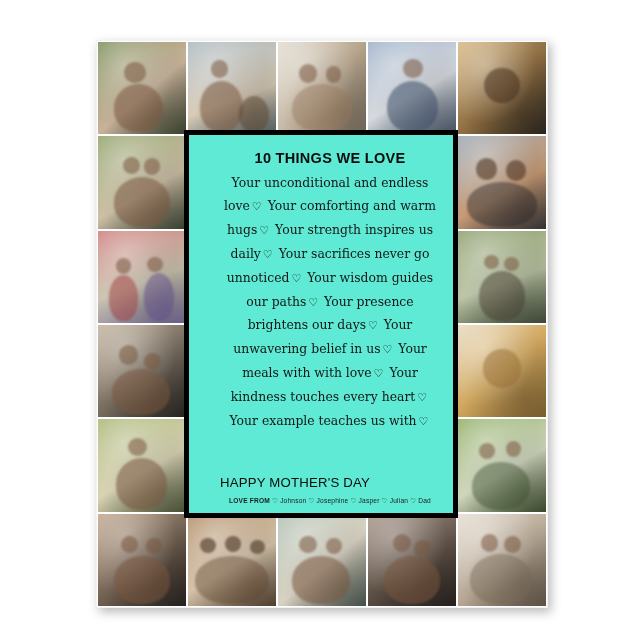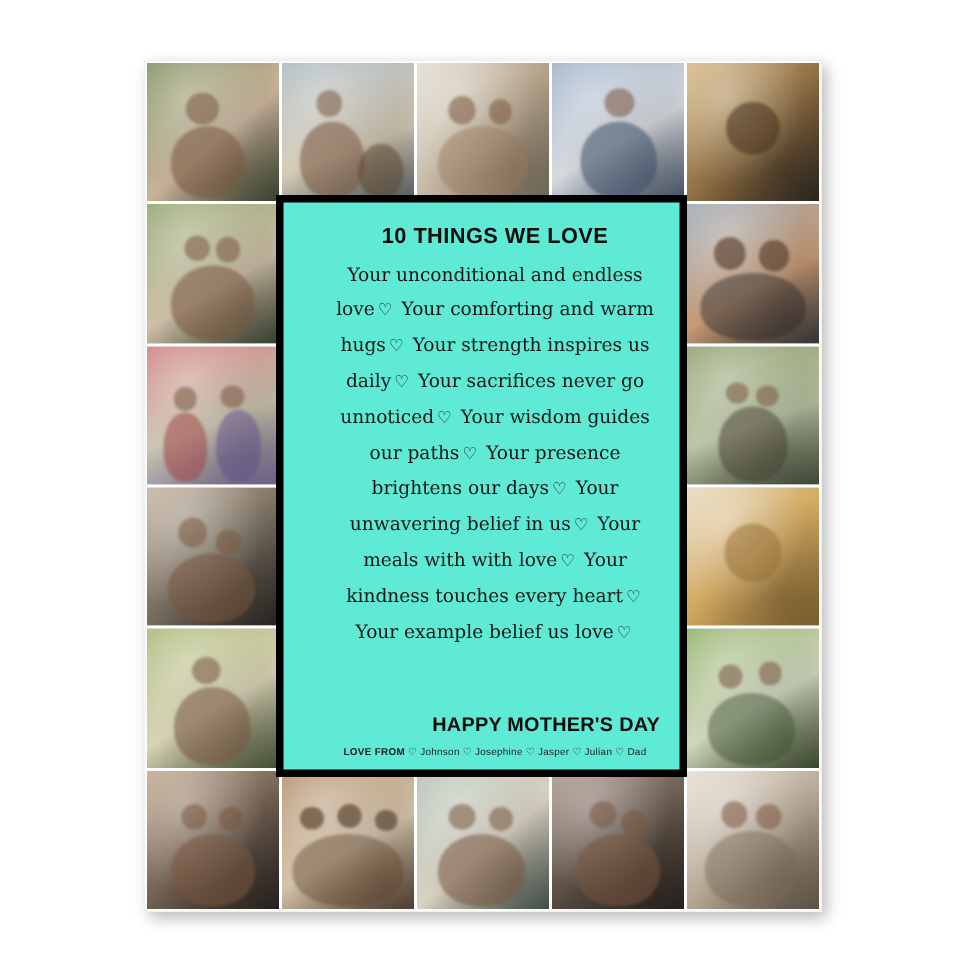--- a/index.html
+++ b/index.html
@@ -125,22 +125,22 @@
     color: #161616;
     padding: 2px 2px 0 2px;
   }
   .poem .hrt {
     font-family: "DejaVu Sans", sans-serif;
     font-size: 11px;
     color: #1a1a1a;
     padding: 0 2px;
   }
   .closing {
-    text-align: right;
-    font-weight: bold;
+    text-align: left;
+    font-weight: normal;
     font-size: 13.2px;
     color: #0c0c0c;
     margin-top: 4px;
     letter-spacing: 0.2px;
   }
   .names {
     text-align: center;
     font-size: 6.6px;
     color: #1d1d1d;
     margin-top: 7px;
@@ -296,21 +296,21 @@
         <div class="poem">
           <span>Your unconditional and endless love</span><span class="hrt">♡</span>
           <span>Your comforting and warm hugs</span><span class="hrt">♡</span>
           <span>Your strength inspires us daily</span><span class="hrt">♡</span>
           <span>Your sacrifices never go unnoticed</span><span class="hrt">♡</span>
           <span>Your wisdom guides our paths</span><span class="hrt">♡</span>
           <span>Your presence brightens our days</span><span class="hrt">♡</span>
           <span>Your unwavering belief in us</span><span class="hrt">♡</span>
           <span>Your meals with with love</span><span class="hrt">♡</span>
           <span>Your kindness touches every heart</span><span class="hrt">♡</span>
-          <span>Your example belief us love</span><span class="hrt">♡</span>
+          <span>Your example teaches us with</span><span class="hrt">♡</span>
         </div>
         <div class="closing">HAPPY MOTHER'S DAY</div>
         <div class="names">
           <span class="lbl">LOVE FROM</span><span class="hrt">♡</span><span>Johnson</span><span class="hrt">♡</span><span>Josephine</span><span class="hrt">♡</span><span>Jasper</span><span class="hrt">♡</span><span>Julian</span><span class="hrt">♡</span><span>Dad</span>
         </div>
       </div>
     </div>
 
   </div>
 </div>

